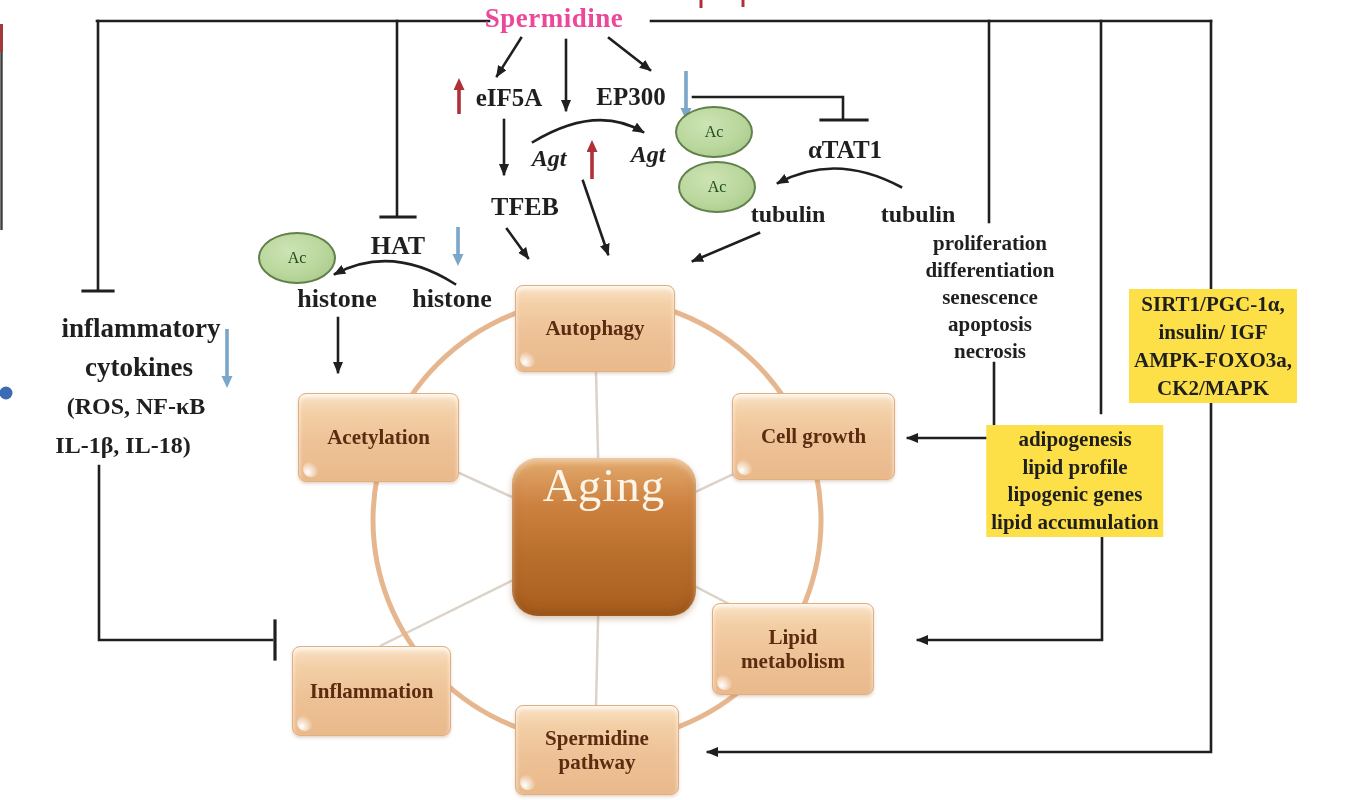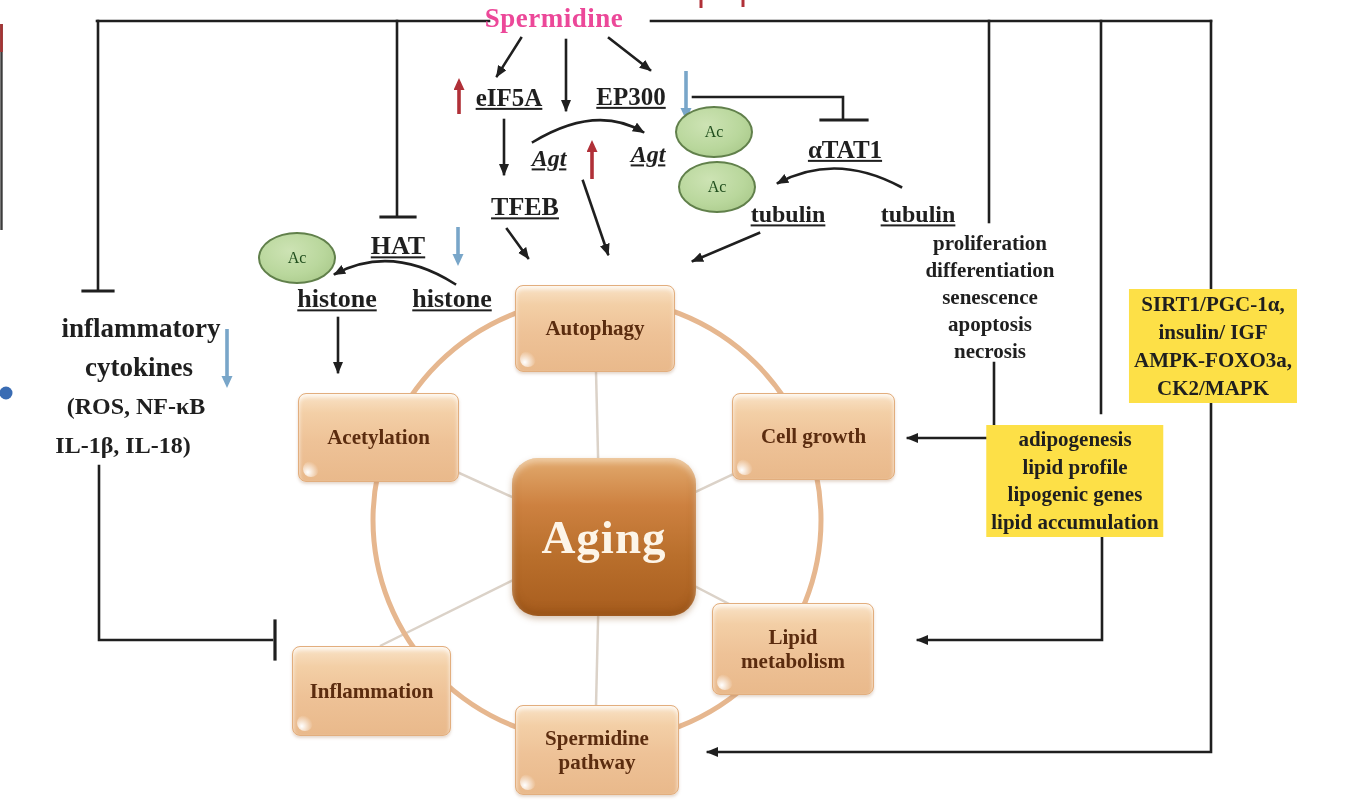--- a/index.html
+++ b/index.html
@@ -4,21 +4,21 @@
 <style>
   html,body{margin:0;padding:0;background:#ffffff;}
   #canvas{
     position:relative;width:1359px;height:800px;background:#ffffff;overflow:hidden;
     font-family:"Liberation Serif","DejaVu Serif",serif;color:#1f1f1f;
   }
   #wires{position:absolute;left:0;top:0;width:1359px;height:800px;}
   .txt{position:absolute;transform:translate(-50%,-50%);white-space:nowrap;line-height:1.05;}
   .b{font-weight:bold;}
   .i{font-style:italic;}
-  .node{font-size:25px;font-weight:bold;text-decoration:underline;}
+  .node{font-size:25px;font-weight:bold;}
   .title{font-size:27px;font-weight:bold;letter-spacing:.5px;}
   .ac{
     position:absolute;transform:translate(-50%,-50%);
     width:74px;height:48px;border-radius:50%;
     background:radial-gradient(ellipse at 40% 35%, #cde3b4 0%, #b9d79c 55%, #a3c383 100%);
     border:2px solid #61804b;display:flex;align-items:center;justify-content:center;
     font-size:16px;font-weight:normal;color:#1f4d1c;
   }
   .pbox{
     position:absolute;border-radius:8px;
@@ -29,22 +29,22 @@
     font-size:21px;font-weight:bold;color:#5b2c0f;text-align:center;line-height:1.15;
   }
   .pbox::after{
     content:"";position:absolute;left:4px;bottom:4px;width:16px;height:16px;
     border-radius:50%;background:radial-gradient(circle at 30% 70%, #ffffff 0%, rgba(255,255,255,0) 70%);
   }
   .hub{
     position:absolute;border-radius:26px;
     background:linear-gradient(180deg,#e2aa6e 0%,#cd8140 30%,#b96f2c 62%,#a85d1e 100%);
     box-shadow:0 3px 6px rgba(140,90,40,.35), inset 0 4px 6px rgba(255,240,220,.55), inset 0 -5px 8px rgba(120,60,10,.35);
-    display:flex;align-items:center;justify-content:center;
-    color:#fdf5e8;font-size:47px;font-weight:bold;letter-spacing:1px;
+    display:flex;justify-content:center;
+    color:#fdf5e8;font-size:47px;font-weight:normal;letter-spacing:1px;
   }
   .list{position:absolute;transform:translateX(-50%);text-align:center;font-weight:bold;}
   .list div{white-space:nowrap;}
   .lg{font-size:21px;line-height:27px;}
   .whitebg{background:#fde047;padding:1px 5px;}
 </style>
 </head>
 <body>
 
 <div id="canvas">

